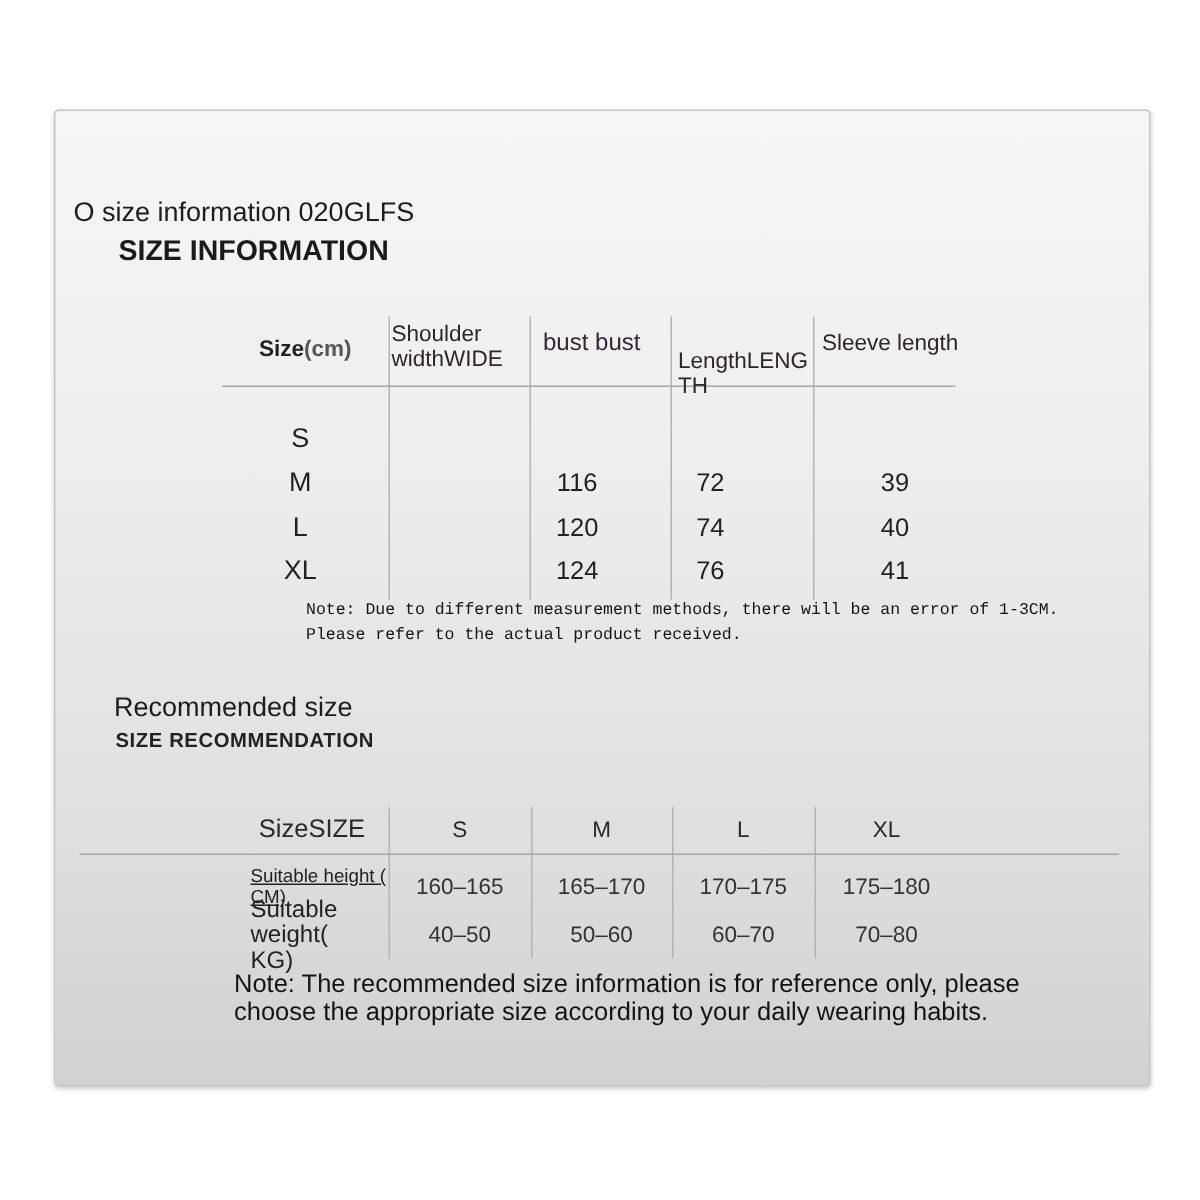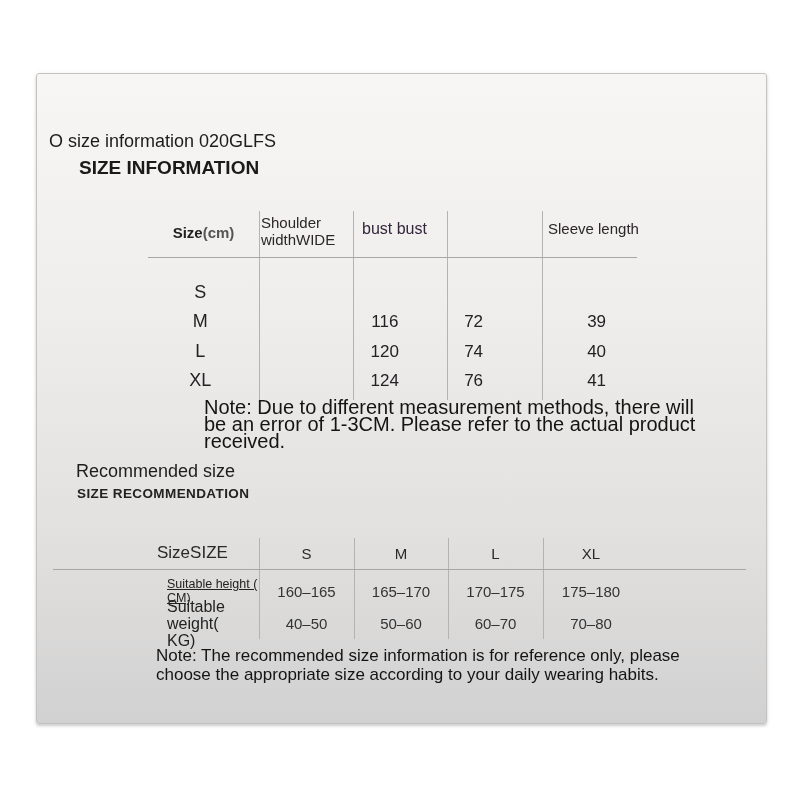--- a/index.html
+++ b/index.html
@@ -43,41 +43,41 @@
   .th-sleeve   { left: 400px; top: 12px; }
 
   .t1-row { display: flex; height: 29px; align-items: center; left: 0; width: 497px; }
   .t1-row > div { text-align: center; }
   .c1 { width: 111px; font-size: 18px; font-weight: 500; }
   .c2 { width: 94px; }
   .c3 { width: 94px; font-size: 17px; font-weight: 500; }
   .c4 { width: 95px; font-size: 17px; font-weight: 500; }
   .c5 { width: 103px; font-size: 17px; font-weight: 500; padding-left: 30px; }
 
-  .note1 { left: 167px; top: 325px; width: 512px; font-size: 20px; line-height: 17px; color: #141414; }
+  .note1 { left: 167px; top: 325px; width: 512px; font-size: 11px; line-height: 17px; color: #141414; font-family: Liberation Mono, monospace; }
 
   .rec-title    { left: 39px; top: 387px; font-size: 18px; color: #1d1d1d; }
   .rec-subtitle { left: 40px; top: 412px; font-size: 13.5px; font-weight: bold; letter-spacing: 0.4px; color: #222; }
 
   
   .t2 { left: 16px; top: 462px; width: 693px; height: 103px; }
   .t2 .vline { height: 101px; top: 2px; }
   .t2-underline { left: 0; top: 33px; width: 693px; height: 1px; background: #a9a7a6; }
 
   .t2-row { display: flex; left: 0; width: 693px; align-items: center; }
   .t2-head { top: 4px; height: 26px; }
   .t2-r1 { top: 38px; height: 34px; }
   .t2-r2 { top: 72px; height: 30px; }
 
   .d1 { width: 206px; }
   .d2, .d3, .d4 { width: 95px; text-align: center; }
   .d3 { width: 94px; }
   .d5 { width: 96px; text-align: center; }
 
-  .t2-corner { padding-left: 104px; box-sizing: content-box; width: 102px !important; 
+  .t2-corner { padding-left: 104px; box-sizing: content-box; width: 102px !important; text-align: center;
                font-size: 17px; font-weight: 500; color: #2a282a; }
   .t2-col { font-size: 15px; color: #2a282a; }
   .t2-label { padding-left: 114px; box-sizing: border-box; text-align: left; }
   .lbl-small { font-size: 12.5px; font-weight: 500; line-height: 14px; color: #222; text-decoration: underline; }
   .lbl-big   { font-size: 16px; line-height: 17px; color: #222; }
   .t2-val { font-size: 15px; color: #333; }
 
   .note2 { left: 119px; top: 572px; width: 552px; font-size: 17px; line-height: 19px; color: #141414; }
 </style>
 </head>
@@ -93,20 +93,21 @@
     <div class="abs vline" style="left:205px"></div>
     <div class="abs vline" style="left:299px"></div>
     <div class="abs vline" style="left:394px"></div>
     <div class="abs t1-underline"></div>
 
     <div class="abs th th-size">
       <b>Size</b><span class="unit">(cm)</span>
     </div>
     <div class="abs th th-shoulder">Shoulder widthWIDE</div>
     <div class="abs th th-bust">bust bust</div>
+    <div class="abs th th-length"><span>LengthLENG</span><br><span>TH</span></div>
     <div class="abs th th-sleeve">Sleeve length</div>
 
     <div class="abs t1-row" style="top:70px">
       <div class="c1">S</div>
       <div class="c2"></div>
       <div class="c3"></div>
       <div class="c4"></div>
       <div class="c5"></div>
     </div>
     <div class="abs t1-row" style="top:99px">

